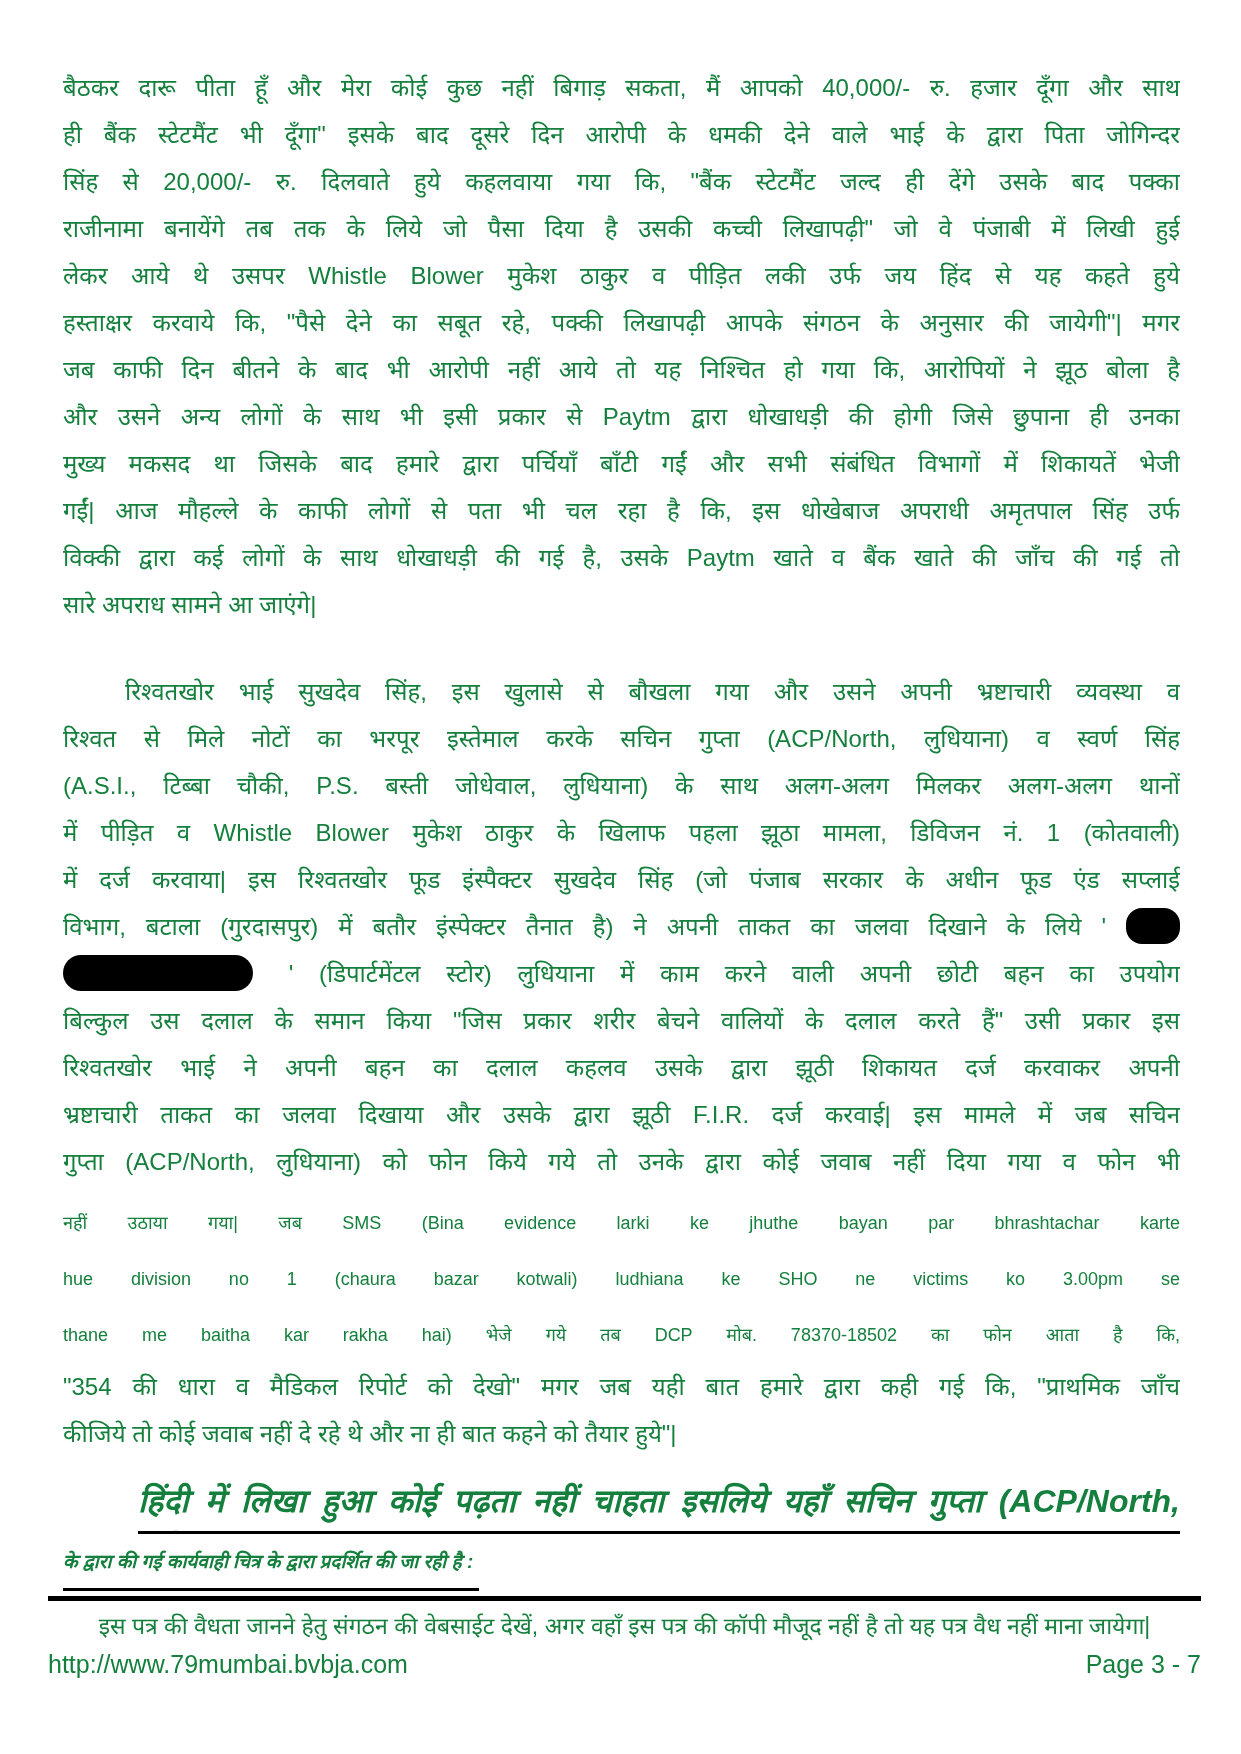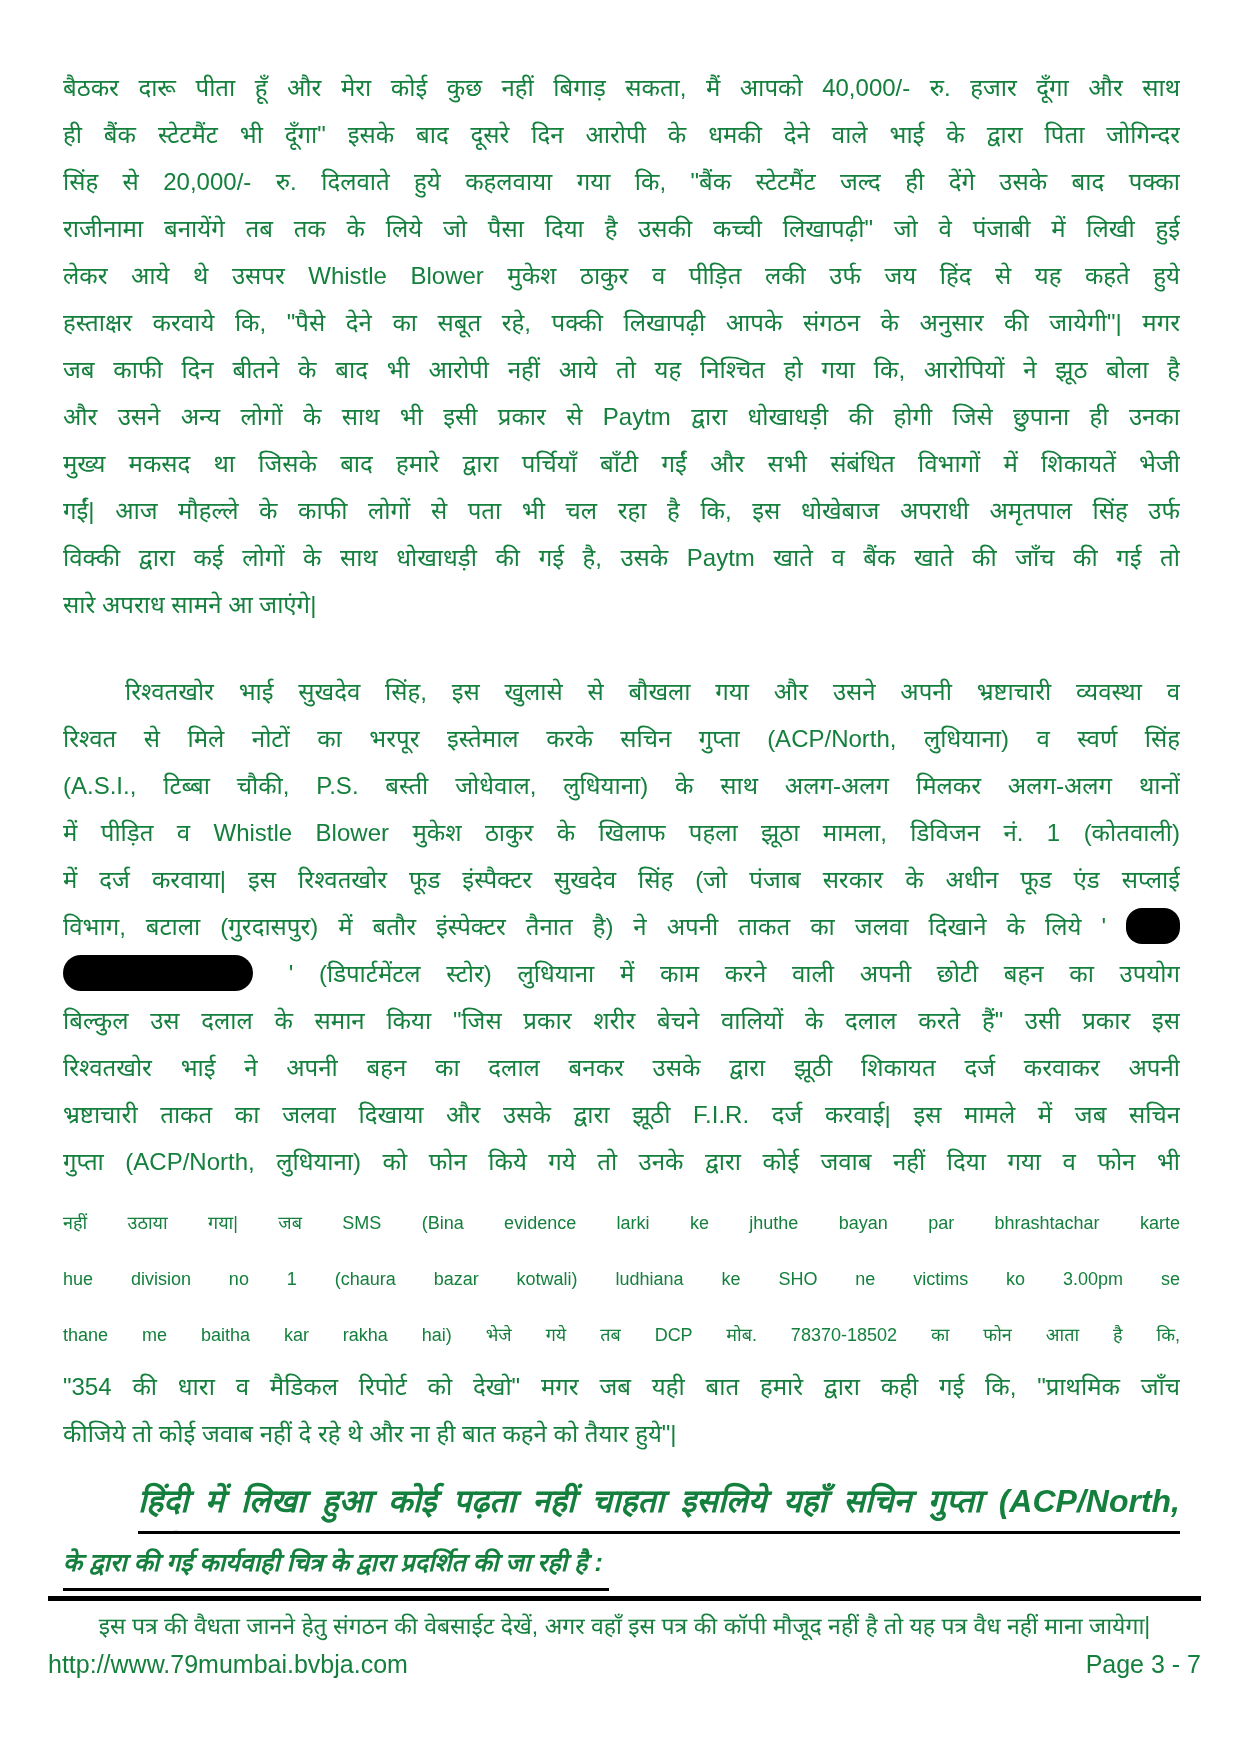--- a/index.html
+++ b/index.html
@@ -28,21 +28,21 @@
   .redact-start{width:190px;height:36px;border-radius:18px;margin-right:10px;margin-bottom:6px;}
   .heading{margin-top:20px;font-weight:bold;font-style:italic;}
   .heading-line-1{
     margin-left:75px;height:54px;line-height:48px;font-size:32px;
     border-bottom:3px solid #000;overflow:hidden;
     text-align:justify;text-align-last:justify;
   }
   .heading-line-2{margin-top:6px;height:50px;line-height:44px;}
   .heading-line-2 span{
     display:inline-block;border-bottom:3px solid #000;
-    font-size:25px;height:48px;line-height:44px;padding-right:6px;
+    font-size:19px;height:48px;line-height:44px;padding-right:6px;
   }
   .footer{position:absolute;left:48px;right:40px;top:1596px;}
   .rule{height:5px;background:#000;}
   .note{margin-top:9px;text-align:center;font-size:23px;line-height:32px;}
   .frow{display:flex;justify-content:space-between;align-items:baseline;margin-top:8px;font-size:25px;}
 </style>
 </head>
 <body>
 
 <div class="page">
@@ -71,21 +71,21 @@
       <div class="line">में दर्ज करवाया| इस रिश्वतखोर फूड इंस्पैक्टर सुखदेव सिंह (जो पंजाब सरकार के अधीन फूड एंड सप्लाई</div>
       <div class="line">
         <span>विभाग, बटाला (गुरदासपुर) में बतौर इंस्पेक्टर तैनात है) ने अपनी ताकत का जलवा दिखाने के लिये '</span>
         <span class="redact redact-end"></span>
       </div>
       <div class="line">
         <span class="redact redact-start"></span>
         <span>' (डिपार्टमेंटल स्टोर) लुधियाना में काम करने वाली अपनी छोटी बहन का उपयोग</span>
       </div>
       <div class="line">बिल्कुल उस दलाल के समान किया "जिस प्रकार शरीर बेचने वालियों के दलाल करते हैं" उसी प्रकार इस</div>
-      <div class="line">रिश्वतखोर भाई ने अपनी बहन का दलाल बनकर उसके द्वारा झूठी शिकायत दर्ज करवाकर अपनी</div>
+      <div class="line">रिश्वतखोर भाई ने अपनी बहन का दलाल कहलव उसके द्वारा झूठी शिकायत दर्ज करवाकर अपनी</div>
       <div class="line">भ्रष्टाचारी ताकत का जलवा दिखाया और उसके द्वारा झूठी F.I.R. दर्ज करवाई| इस मामले में जब सचिन</div>
       <div class="line">गुप्ता (ACP/North, लुधियाना) को फोन किये गये तो उनके द्वारा कोई जवाब नहीं दिया गया व फोन भी</div>
       <div class="line eng mt">नहीं उठाया गया| जब SMS (Bina evidence larki ke jhuthe bayan par bhrashtachar karte</div>
       <div class="line eng">hue division no 1 (chaura bazar kotwali) ludhiana ke SHO ne victims ko 3.00pm  se</div>
       <div class="line eng">thane me baitha kar rakha hai) भेजे गये तब DCP मोब. 78370-18502 का फोन आता है कि,</div>
       <div class="line">"354 की धारा व मैडिकल रिपोर्ट को देखो" मगर जब यही बात हमारे द्वारा कही गई कि, "प्राथमिक जाँच</div>
       <div class="line last">कीजिये तो कोई जवाब नहीं दे रहे थे और ना ही बात कहने को तैयार हुये"|</div>
     </div>
 
     <div class="heading">

